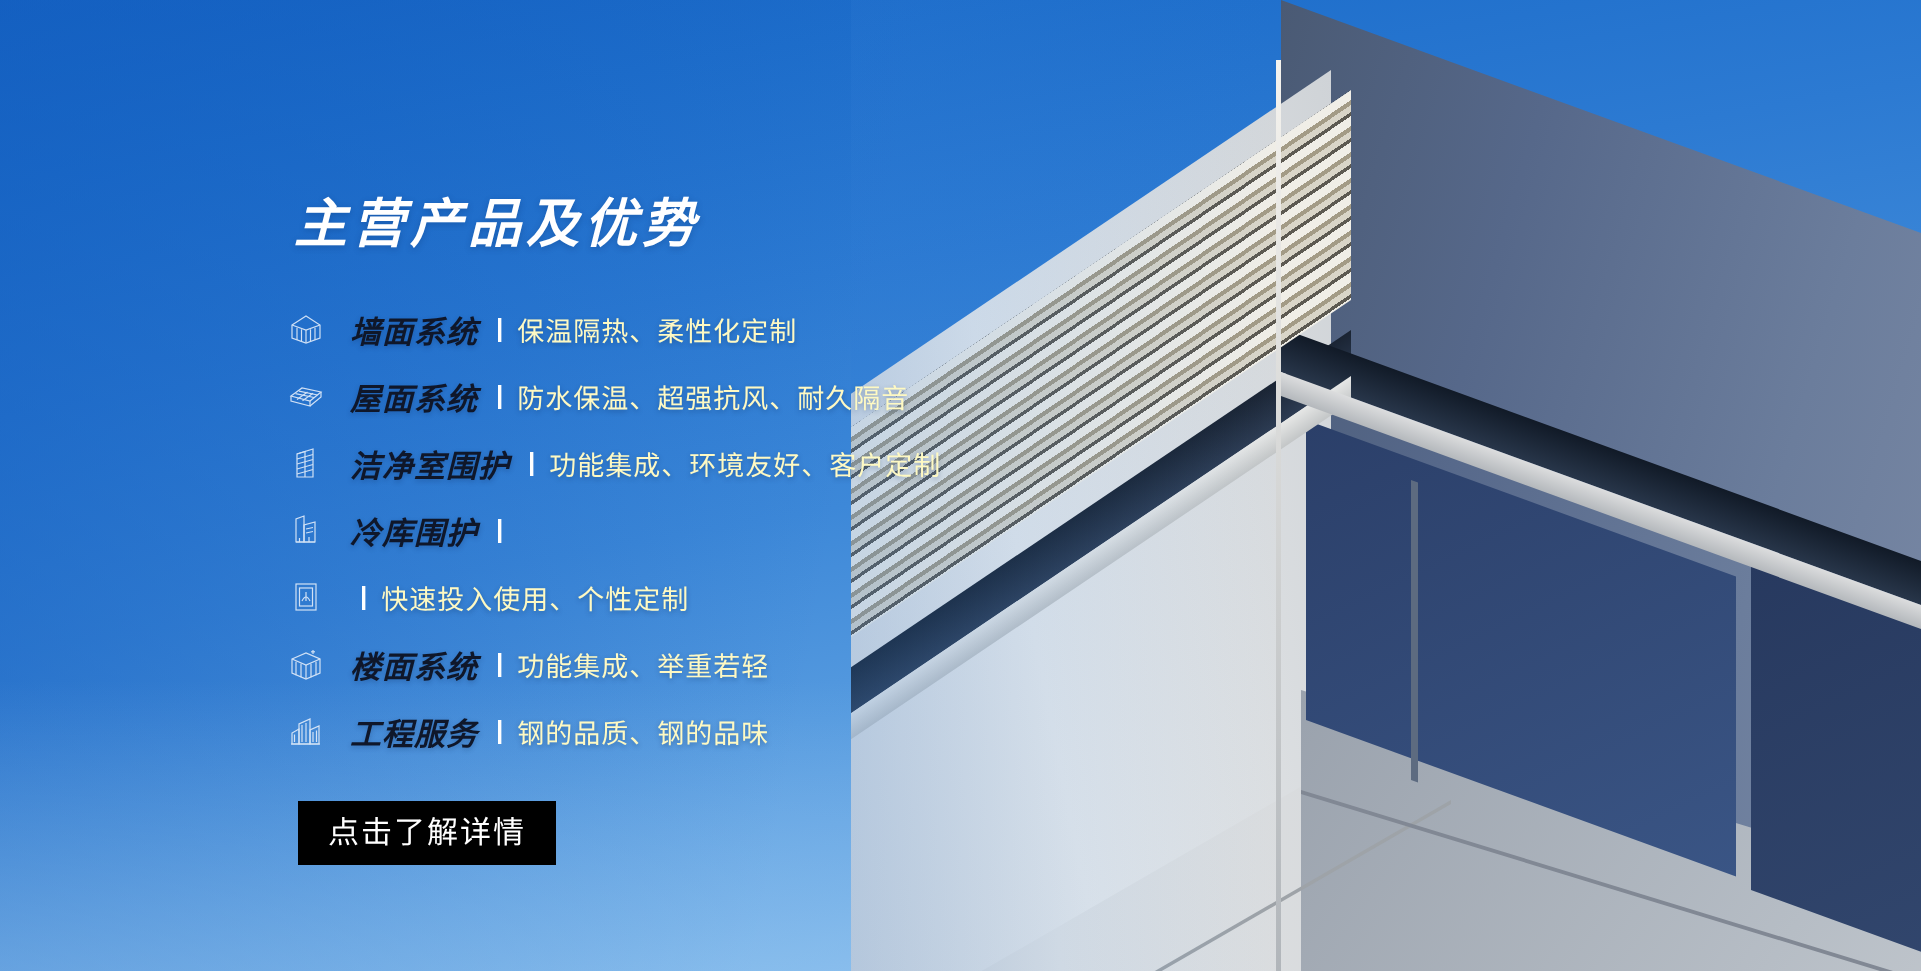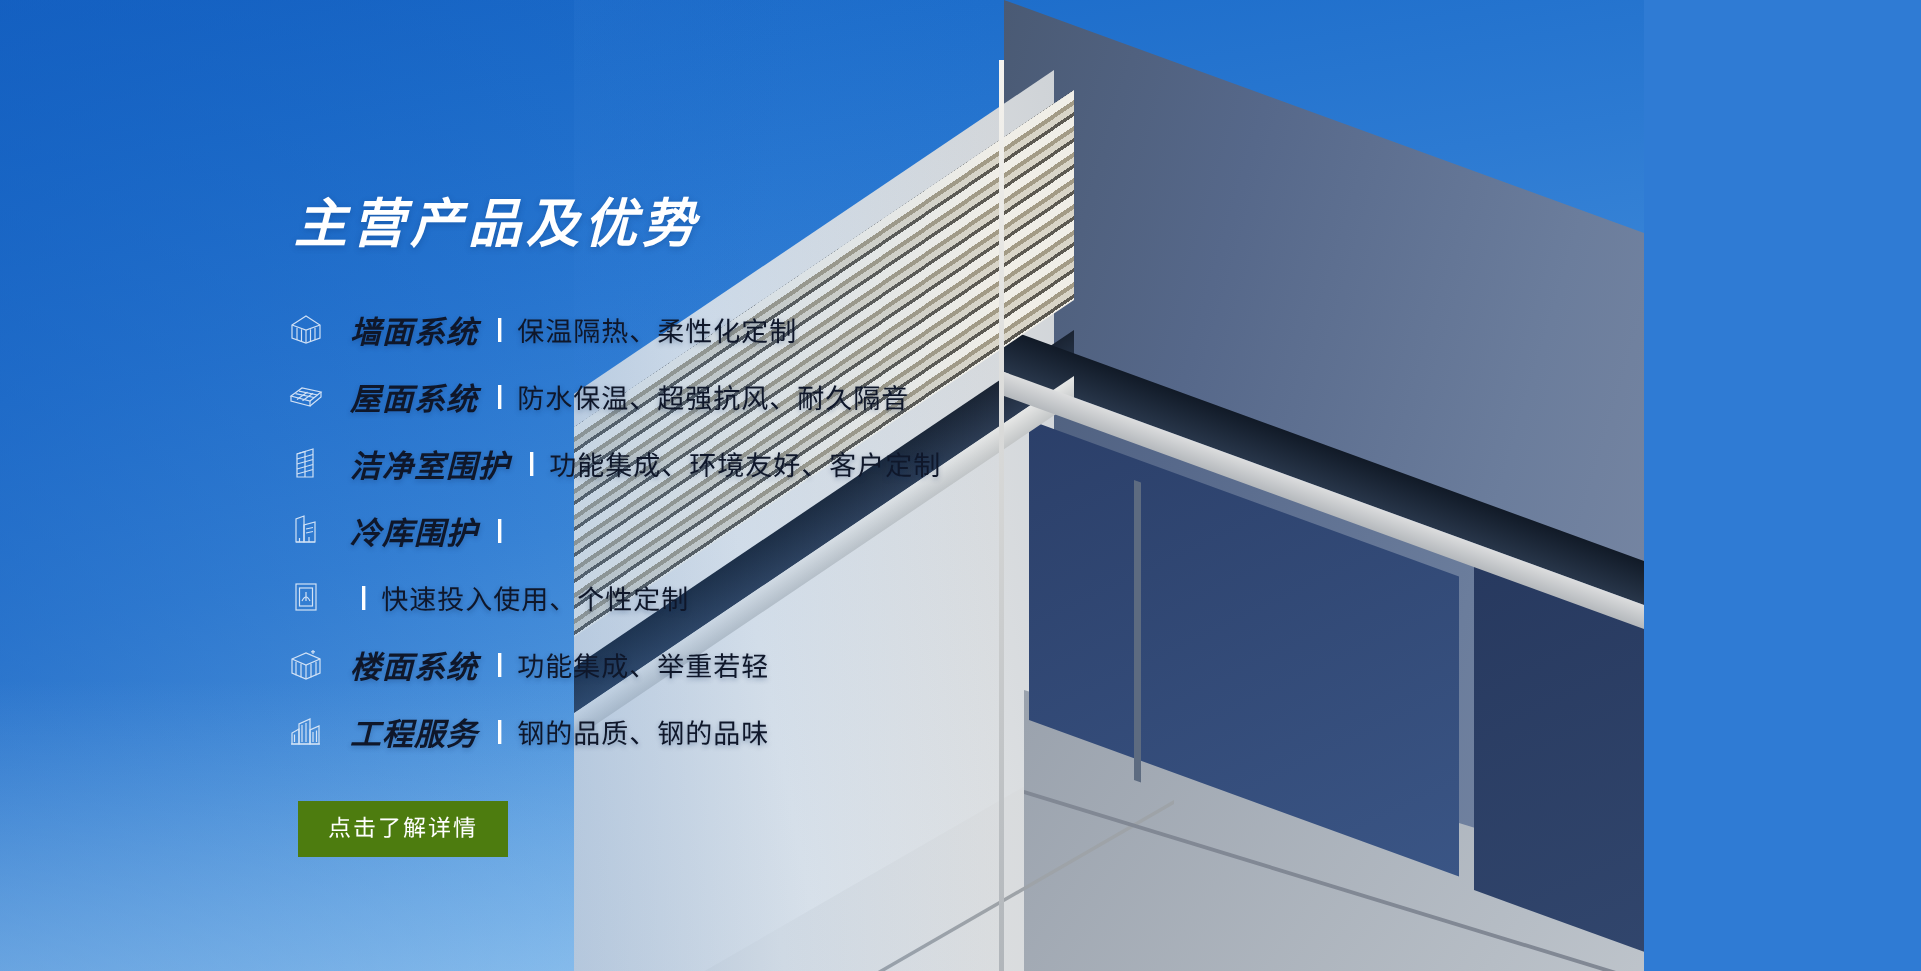--- a/index.html
+++ b/index.html
@@ -5,21 +5,21 @@
 <style>
   html,body{margin:0;padding:0;}
   body{
     width:1921px;height:971px;overflow:hidden;
     font-family:"Liberation Sans","DejaVu Sans",sans-serif;
     background:#2f7bd4;
   }
 
   .stage{
     position:relative;
-    width:1644px;height:971px;
+    width:1921px;height:971px;
     overflow:hidden;
   }
 
   
   .sky{
     position:absolute;inset:0;
     background:
       linear-gradient(170deg,
         #1664c4 0%,
         #1e6ecb 14%,
@@ -207,32 +207,32 @@
     text-shadow:0 2px 5px rgba(10,40,90,.28);
   }
   .feature-sep{
     color:#ffffff;
     font-size:26px;
     font-weight:bold;
     margin:0 14px 0 18px;
     transform:translateY(-1px);
   }
   .feature-desc{
-    color:#0f172a;
+    color:#fef9c3;
     font-size:27px;
     letter-spacing:1px;
     text-shadow:0 2px 5px rgba(10,40,90,.35);
   }
 
   .cta-wrap{margin:36px 0 0 10px;}
   .cta-button{
     display:inline-block;
-    background:#4d7c0f;
+    background:#000000;
     color:#ffffff;
-    font-size:23px;
+    font-size:31px;
     letter-spacing:2px;
     padding:16px 30px 17px 30px;
     border:none;
     cursor:pointer;
     font-family:inherit;
     line-height:1;
   }
 </style>
 </head>
 <body>

